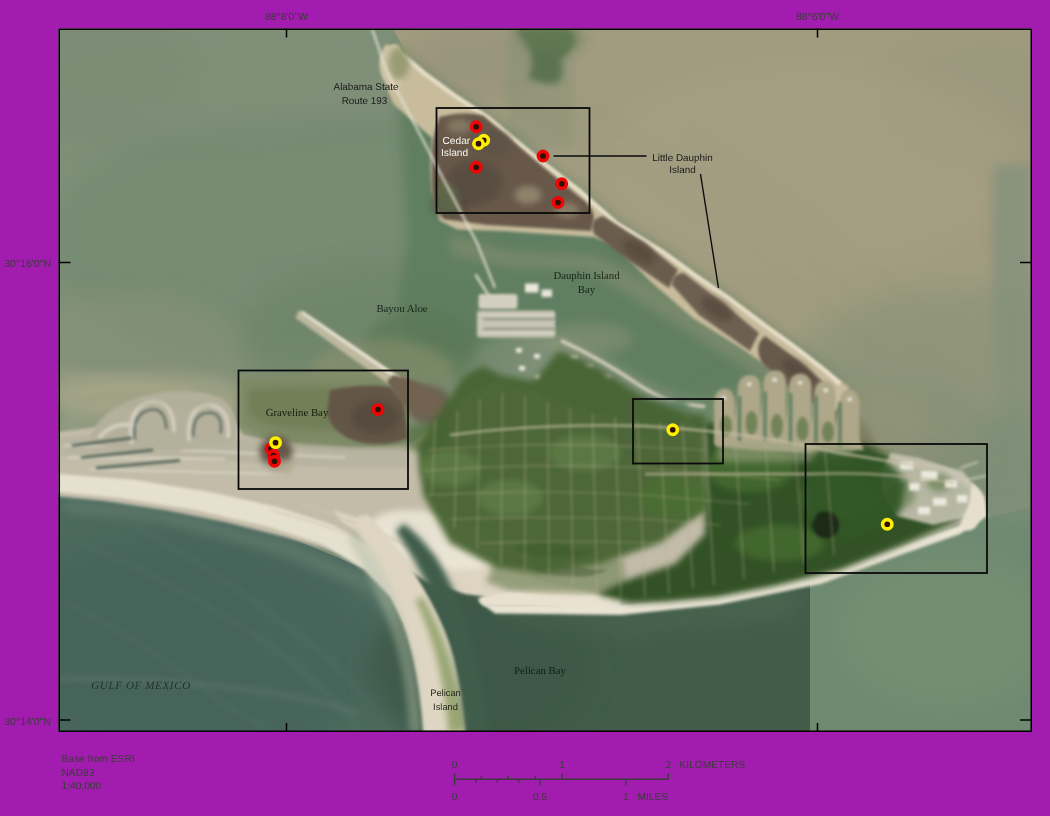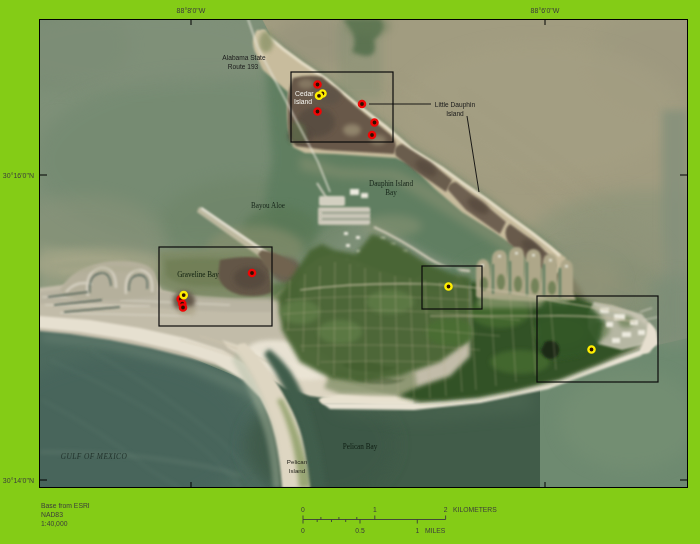--- a/index.html
+++ b/index.html
@@ -1,16 +1,16 @@
 <!DOCTYPE html>
 <html><head>
 <meta charset="utf-8">
 <style>
   html,body{margin:0;padding:0;background:#ffffff;}
-  #page{position:relative;width:700px;height:544px;background:#84cc16;
+  #page{position:relative;width:700px;height:544px;background:#a21caf;
         font-family:"Liberation Sans", sans-serif;}
   svg{display:block;}
 </style>
 </head>
 <body>
 <div id="page">
 <svg width="700" height="544" viewBox="0 0 700 544">
   <defs>
     <clipPath id="mapclip">
           <rect x="39" y="19" width="649" height="469"></rect>

